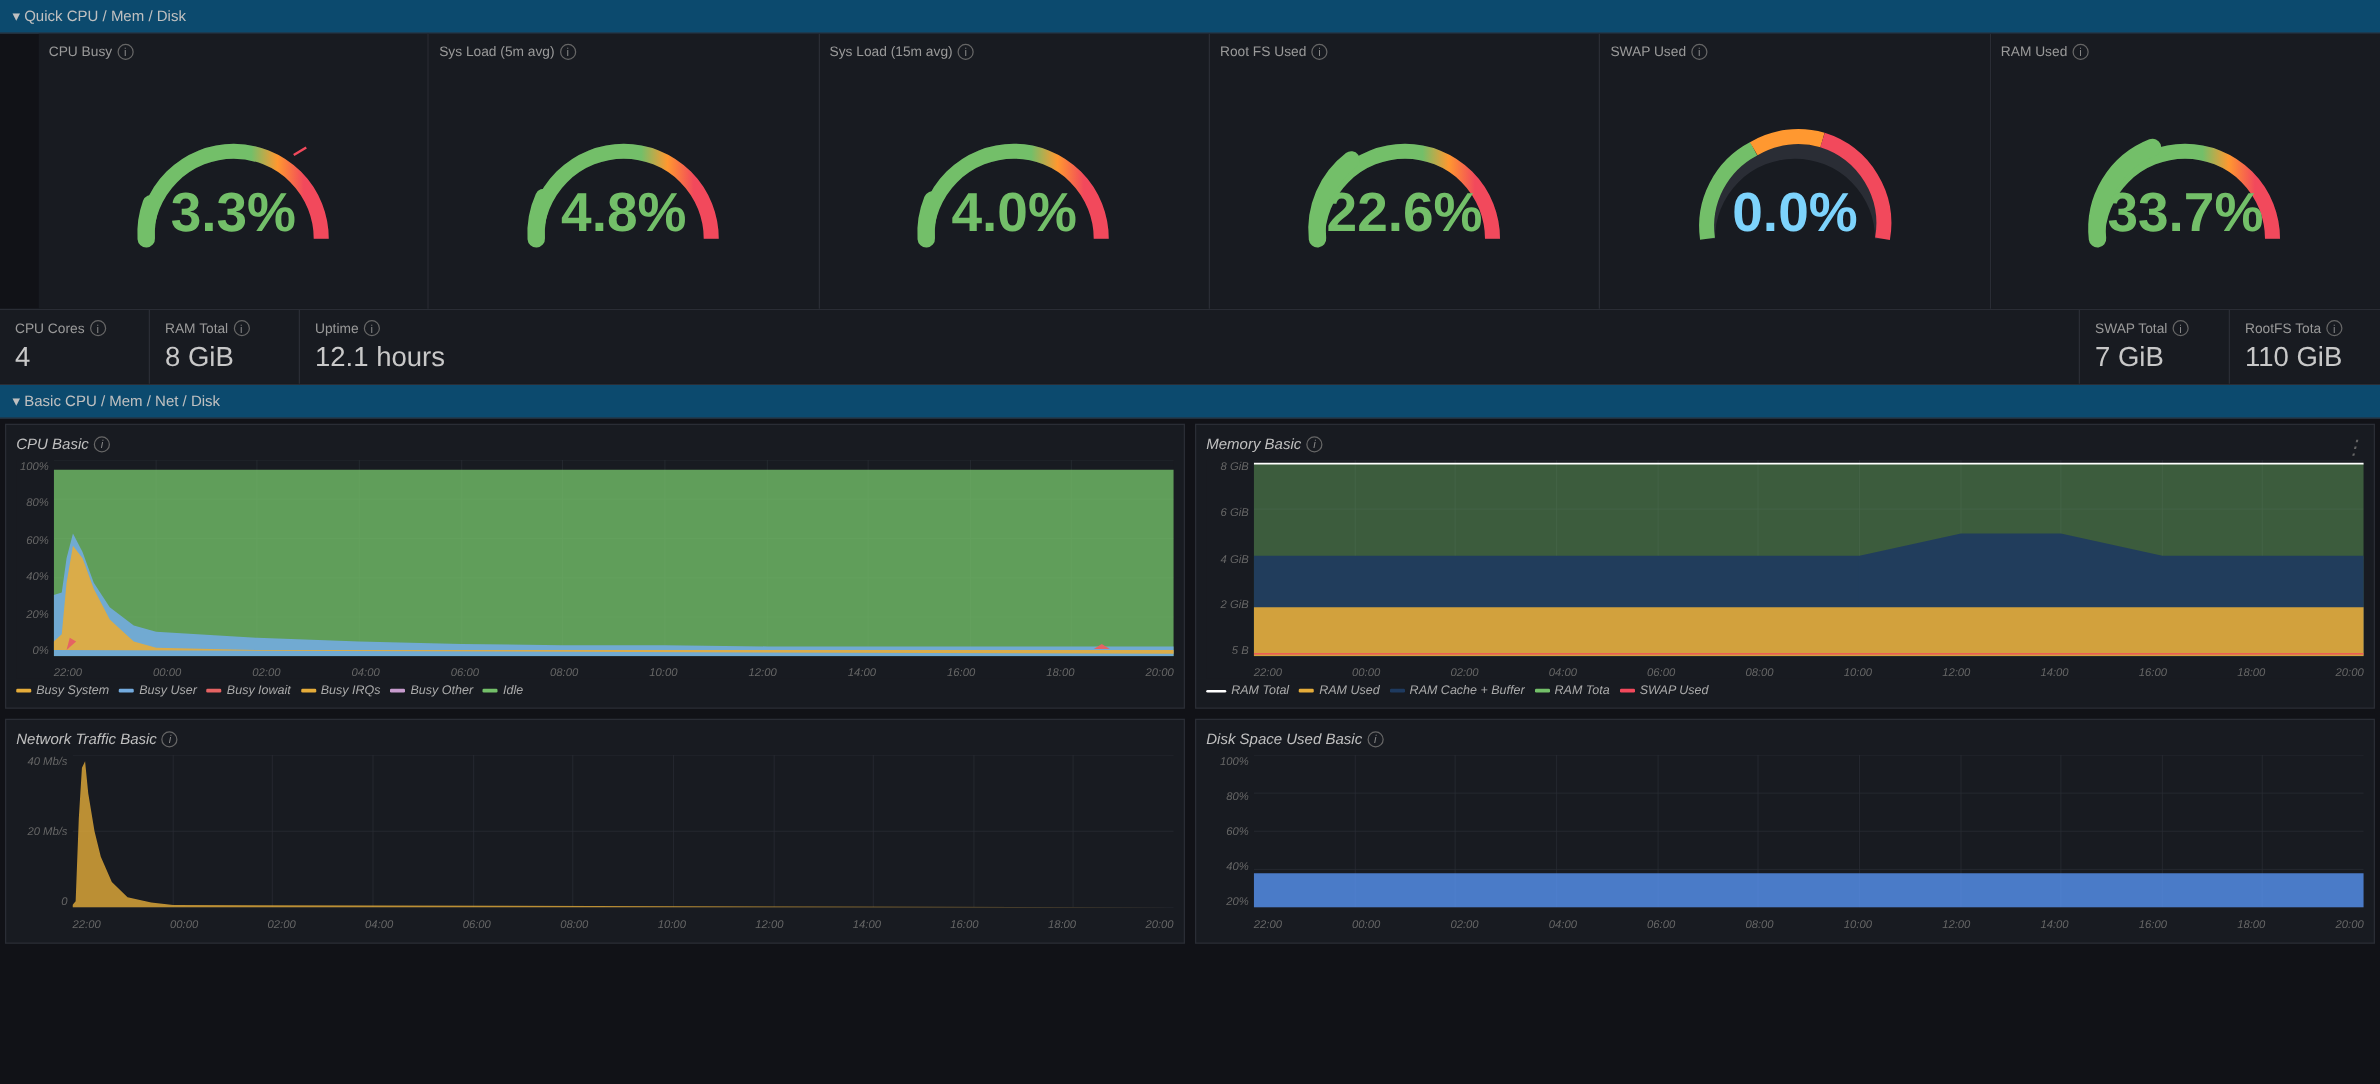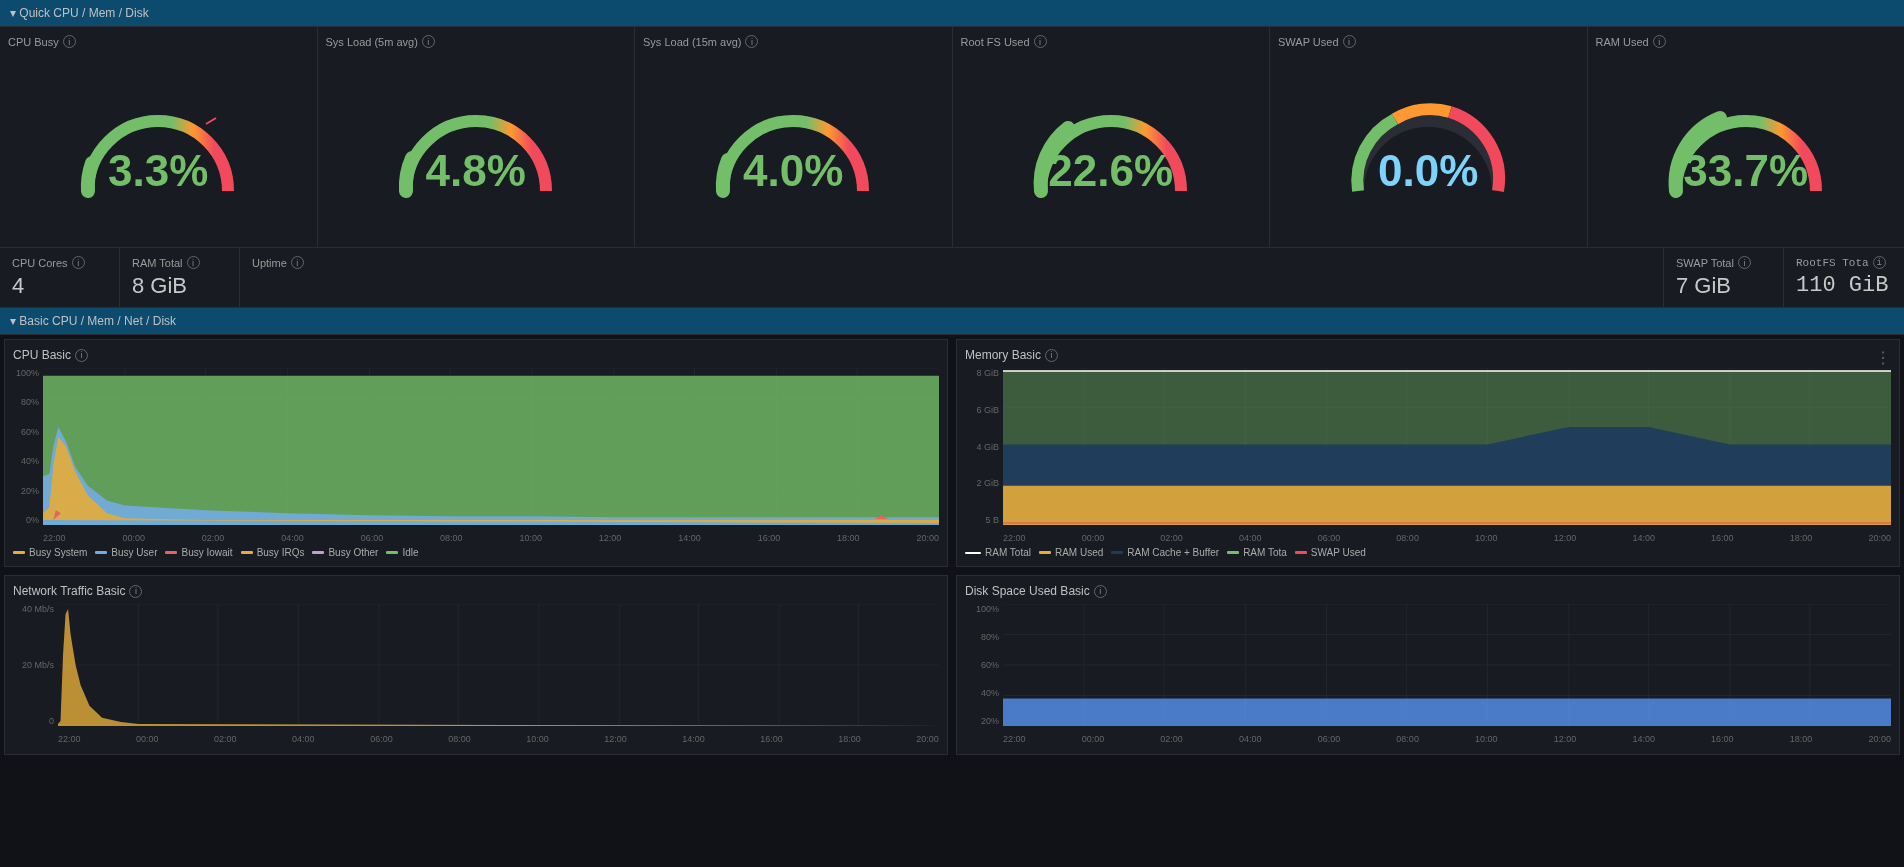--- a/index.html
+++ b/index.html
@@ -18,20 +18,21 @@
       color: #c0c0c0;
       border-bottom: 1px solid #2a2d35;
       cursor: pointer;
       user-select: none;
     }
 
     .gauge-row {
       display: flex;
       flex-direction: row;
       border-bottom: 1px solid #2a2d35;
+      padding-left: 31px;
     }
 
     .gauge-panel {
       flex: 1;
       background: #181b21;
       border-right: 1px solid #2a2d35;
       padding: 8px;
       display: flex;
       flex-direction: column;
       align-items: center;
@@ -95,21 +96,21 @@
       flex-direction: row;
       border-bottom: 1px solid #2a2d35;
     }
 
     .stat-panel {
       background: #181b21;
       border-right: 1px solid #2a2d35;
       padding: 8px 12px;
       min-width: 120px;
     }
-    .stat-panel:last-child { border-right: none; font-family: Liberation Mono, monospace; }
+    .stat-panel:last-child { border-right: none; }
 
     .stat-title {
       font-size: 11px;
       color: #9a9a9a;
       margin-bottom: 4px;
       display: flex;
       align-items: center;
       gap: 4px;
     }
 
@@ -126,20 +127,21 @@
     }
 
     .chart-panel {
       flex: 1;
       background: #181b21;
       border: 1px solid #2a2d35;
       margin: 4px;
       padding: 8px;
       position: relative;
       min-height: 220px;
+      font-style: italic;
     }
 
     .chart-title {
       font-size: 12px;
       color: #c0c0c0;
       margin-bottom: 6px;
       display: flex;
       align-items: center;
       gap: 4px;
     }
@@ -415,20 +417,21 @@
       <span>RAM Total</span>
       <span class="info-icon">i</span>
     </div>
     <div class="stat-value">8 GiB</div>
   </div>
   <div class="stat-panel" style="flex:2;">
     <div class="stat-title">
       <span>Uptime</span>
       <span class="info-icon">i</span>
     </div>
+    <div class="stat-value">12.1 hours</div>
   </div>
   <div class="stat-panel">
     <div class="stat-title">
       <span>SWAP Total</span>
       <span class="info-icon">i</span>
     </div>
     <div class="stat-value">7 GiB</div>
   </div>
   <div class="stat-panel">
     <div class="stat-title">

